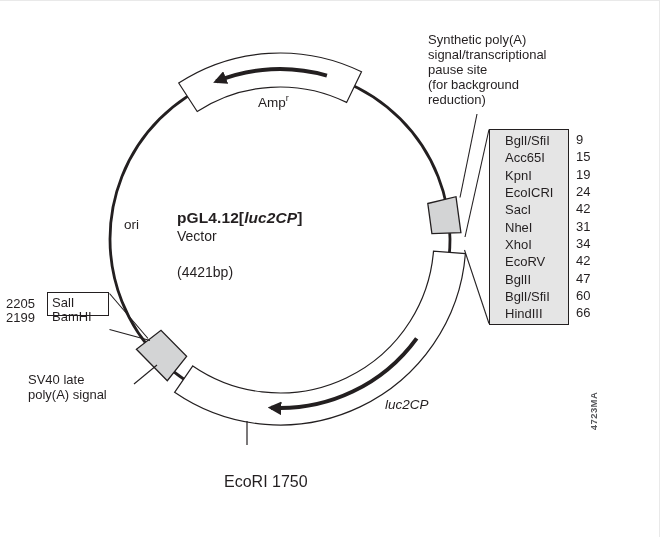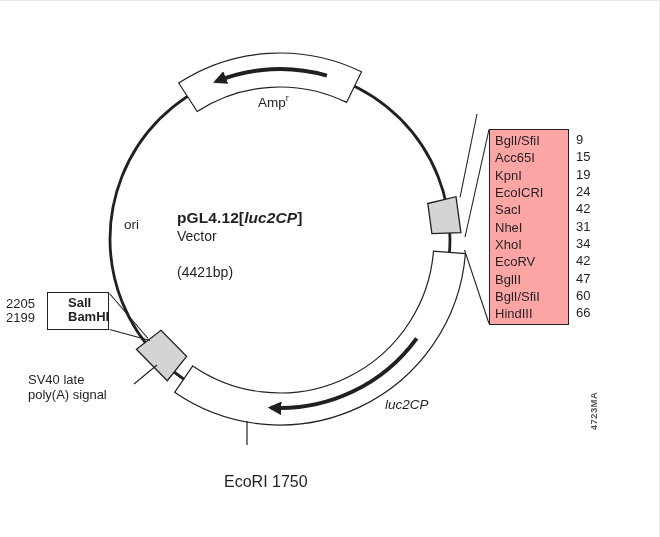--- a/index.html
+++ b/index.html
@@ -15,22 +15,22 @@
   .title-line2{font-size:14px;font-weight:normal;margin-top:1px;}
   .title-line3{font-size:14px;margin-top:20px;font-weight:normal;}
   .amp-label{position:absolute;left:258px;top:92px;font-size:13.5px;}
   .amp-label sup{font-size:9px;}
   .ori-label{position:absolute;left:124px;top:216px;font-size:13.5px;}
   .gene-label{position:absolute;left:385px;top:396px;font-size:13.5px;font-style:italic;}
   .ecori-label{position:absolute;left:224px;top:448px;font-size:16px;margin-top:24px;}
   .syn-label{position:absolute;left:428px;top:31px;font-size:13px;line-height:15px;white-space:pre-line;}
   .sv40-label{position:absolute;left:28px;top:372px;width:103px;text-align:left;font-size:13px;line-height:14.5px;white-space:pre-line;}
   .cut-numbers{position:absolute;left:6px;top:296px;width:38px;text-align:left;font-size:13px;line-height:14px;white-space:pre-line;}
-  .cut-box{position:absolute;left:47px;top:291px;width:62px;height:38px;border:1.3px solid #231f20;background:#fff;box-sizing:border-box;padding:3px 0 0 20px;font-size:13px;line-height:14px;white-space:pre-line;font-weight:bold;}
-  .enzyme-box{position:absolute;left:489px;top:128px;width:80px;height:196px;border:1.4px solid #231f20;background:#fca5a5;box-sizing:border-box;padding:2px 0 0 5px;}
+  .cut-box{position:absolute;left:47px;top:291px;width:62px;height:24px;border:1.3px solid #231f20;background:#fff;box-sizing:border-box;padding:3px 0 0 4px;font-size:13px;line-height:14px;white-space:pre-line;}
+  .enzyme-box{position:absolute;left:489px;top:128px;width:80px;height:196px;border:1.4px solid #231f20;background:#e5e5e5;box-sizing:border-box;padding:2px 0 0 15px;}
   .enzyme-box .row,.pos-col .row{height:17.35px;font-size:13px;line-height:17.35px;}
   .pos-col{position:absolute;left:576px;top:130px;width:30px;}
   .fig-id{position:absolute;left:593px;top:410px;transform:translate(-50%,-50%) rotate(-90deg);font-size:9.5px;letter-spacing:0.4px;color:#55565a;font-weight:bold;}
 </style>
 </head>
 <body>
 
 <div class="stage">
 
   <svg width="660" height="537" viewBox="0 0 660 537">
@@ -74,20 +74,25 @@
   <div class="title-block">
     <div class="title-line1"><span>pGL4.12[</span><span class="it">luc2CP</span><span>]</span></div>
     <div class="title-line2">Vector</div>
     <div class="title-line3">(4421bp)</div>
   </div>
 
   <div class="amp-label"><span>Amp</span><sup>r</sup></div>
   <div class="ori-label">ori</div>
   <div class="gene-label">luc2CP</div>
   <div class="ecori-label">EcoRI 1750</div>
+  <div class="syn-label">Synthetic poly(A)
+signal/transcriptional
+pause site
+(for background
+reduction)</div>
   <div class="sv40-label">SV40 late
 poly(A) signal</div>
 
   <div class="cut-numbers">2205
 2199</div>
   <div class="cut-box">SalI
 BamHI</div>
 
   <div class="enzyme-box">
     <div class="row">BglI/SfiI</div>

